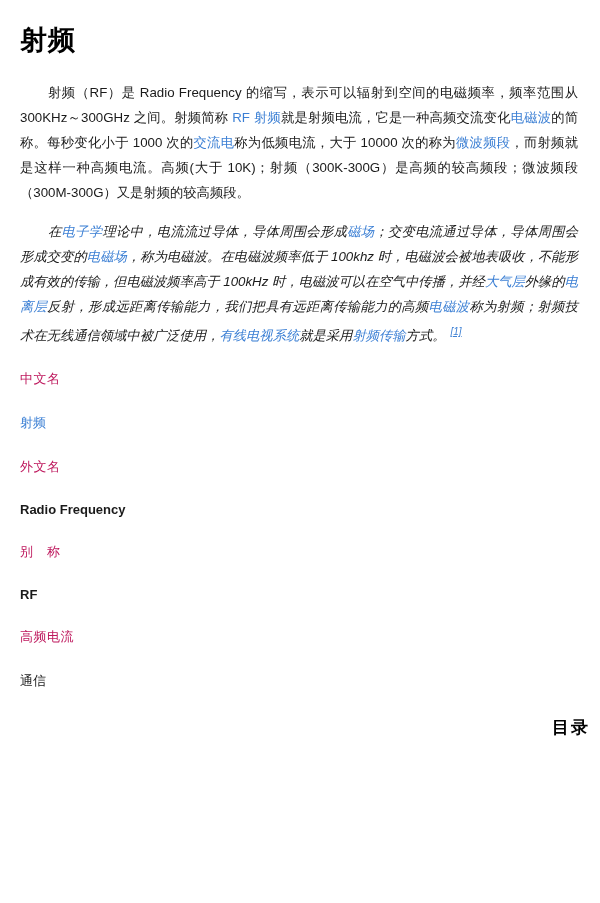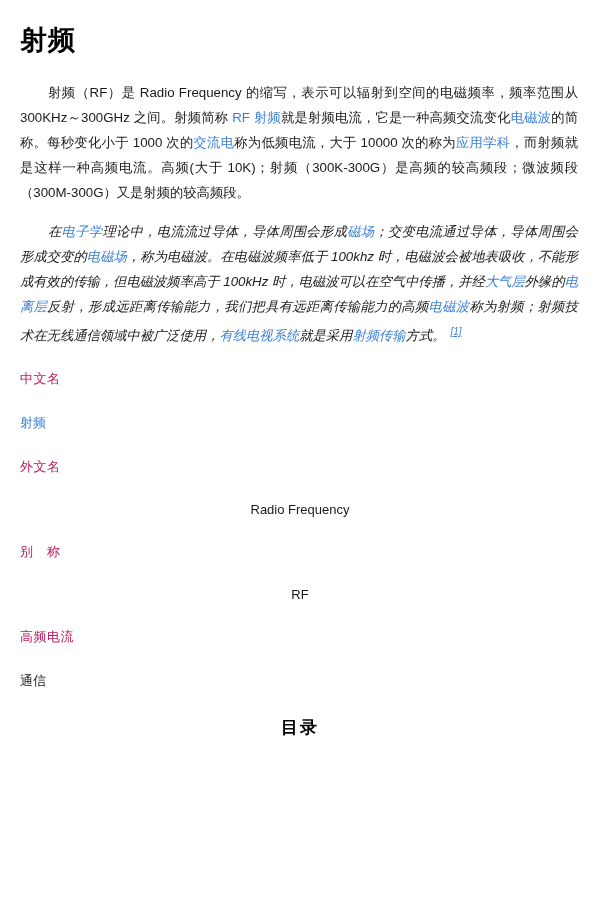--- a/index.html
+++ b/index.html
@@ -64,44 +64,43 @@
     color: #be185d;
     margin: 0 0 26px 0;
     letter-spacing: 0.5px;
   }
   .info-value {
     font-size: 13px;
     color: #1a1a1a;
     margin: 0 0 26px 0;
   }
   .info-value.bold {
-    font-weight: normal;
-    text-align: center;
+    font-weight: bold;
   }
   .info-value.link {
     color: #3b7fd4;
   }
   .toc-heading {
-    text-align: center;
+    text-align: right;
     font-size: 17px;
     font-weight: bold;
     color: #000000;
     margin-top: 22px;
     letter-spacing: 2px;
   }
 </style>
 </head>
 <body>
 
 <div class="page">
 
   <h1 class="title">射频</h1>
 
   <div class="body-section">
-    <p class="para">射频（RF）是 Radio Frequency 的缩写，表示可以辐射到空间的电磁频率，频率范围从 300KHz～300GHz 之间。射频简称 <a class="lnk" href="#">RF</a> <a class="lnk" href="#">射频</a>就是射频电流，它是一种高频交流变化<a class="lnk" href="#">电磁波</a>的简称。每秒变化小于 1000 次的<a class="lnk" href="#">交流电</a>称为低频电流，大于 10000 次的称为<a class="lnk" href="#">应用学科</a>，而射频就是这样一种高频电流。高频(大于 10K)；射频（300K-300G）是高频的较高频段；微波频段（300M-300G）又是射频的较高频段。</p>
+    <p class="para">射频（RF）是 Radio Frequency 的缩写，表示可以辐射到空间的电磁频率，频率范围从 300KHz～300GHz 之间。射频简称 <a class="lnk" href="#">RF</a> <a class="lnk" href="#">射频</a>就是射频电流，它是一种高频交流变化<a class="lnk" href="#">电磁波</a>的简称。每秒变化小于 1000 次的<a class="lnk" href="#">交流电</a>称为低频电流，大于 10000 次的称为<a class="lnk" href="#">微波频段</a>，而射频就是这样一种高频电流。高频(大于 10K)；射频（300K-300G）是高频的较高频段；微波频段（300M-300G）又是射频的较高频段。</p>
     <p class="para">在<a class="lnk" href="#">电子学</a>理论中，电流流过导体，导体周围会形成<a class="lnk" href="#">磁场</a>；交变电流通过导体，导体周围会形成交变的<a class="lnk" href="#">电磁场</a>，称为电磁波。在电磁波频率低于 100khz 时，电磁波会被地表吸收，不能形成有效的传输，但电磁波频率高于 100kHz 时，电磁波可以在空气中传播，并经<a class="lnk" href="#">大气层</a>外缘的<a class="lnk" href="#">电离层</a>反射，形成远距离传输能力，我们把具有远距离传输能力的高频<a class="lnk" href="#">电磁波</a>称为射频；射频技术在无线通信领域中被广泛使用，<a class="lnk" href="#">有线电视系统</a>就是采用<a class="lnk" href="#">射频传输</a>方式。<a class="ref" href="#">[1]</a></p>
   </div>
 
   <div class="infobox">
     <div>
         <div class="info-label">中文名</div>
         <div class="info-value link">射频</div>
         <div class="info-label">外文名</div>
         <div class="info-value bold">Radio Frequency</div>
         <div class="info-label">别　称</div>

